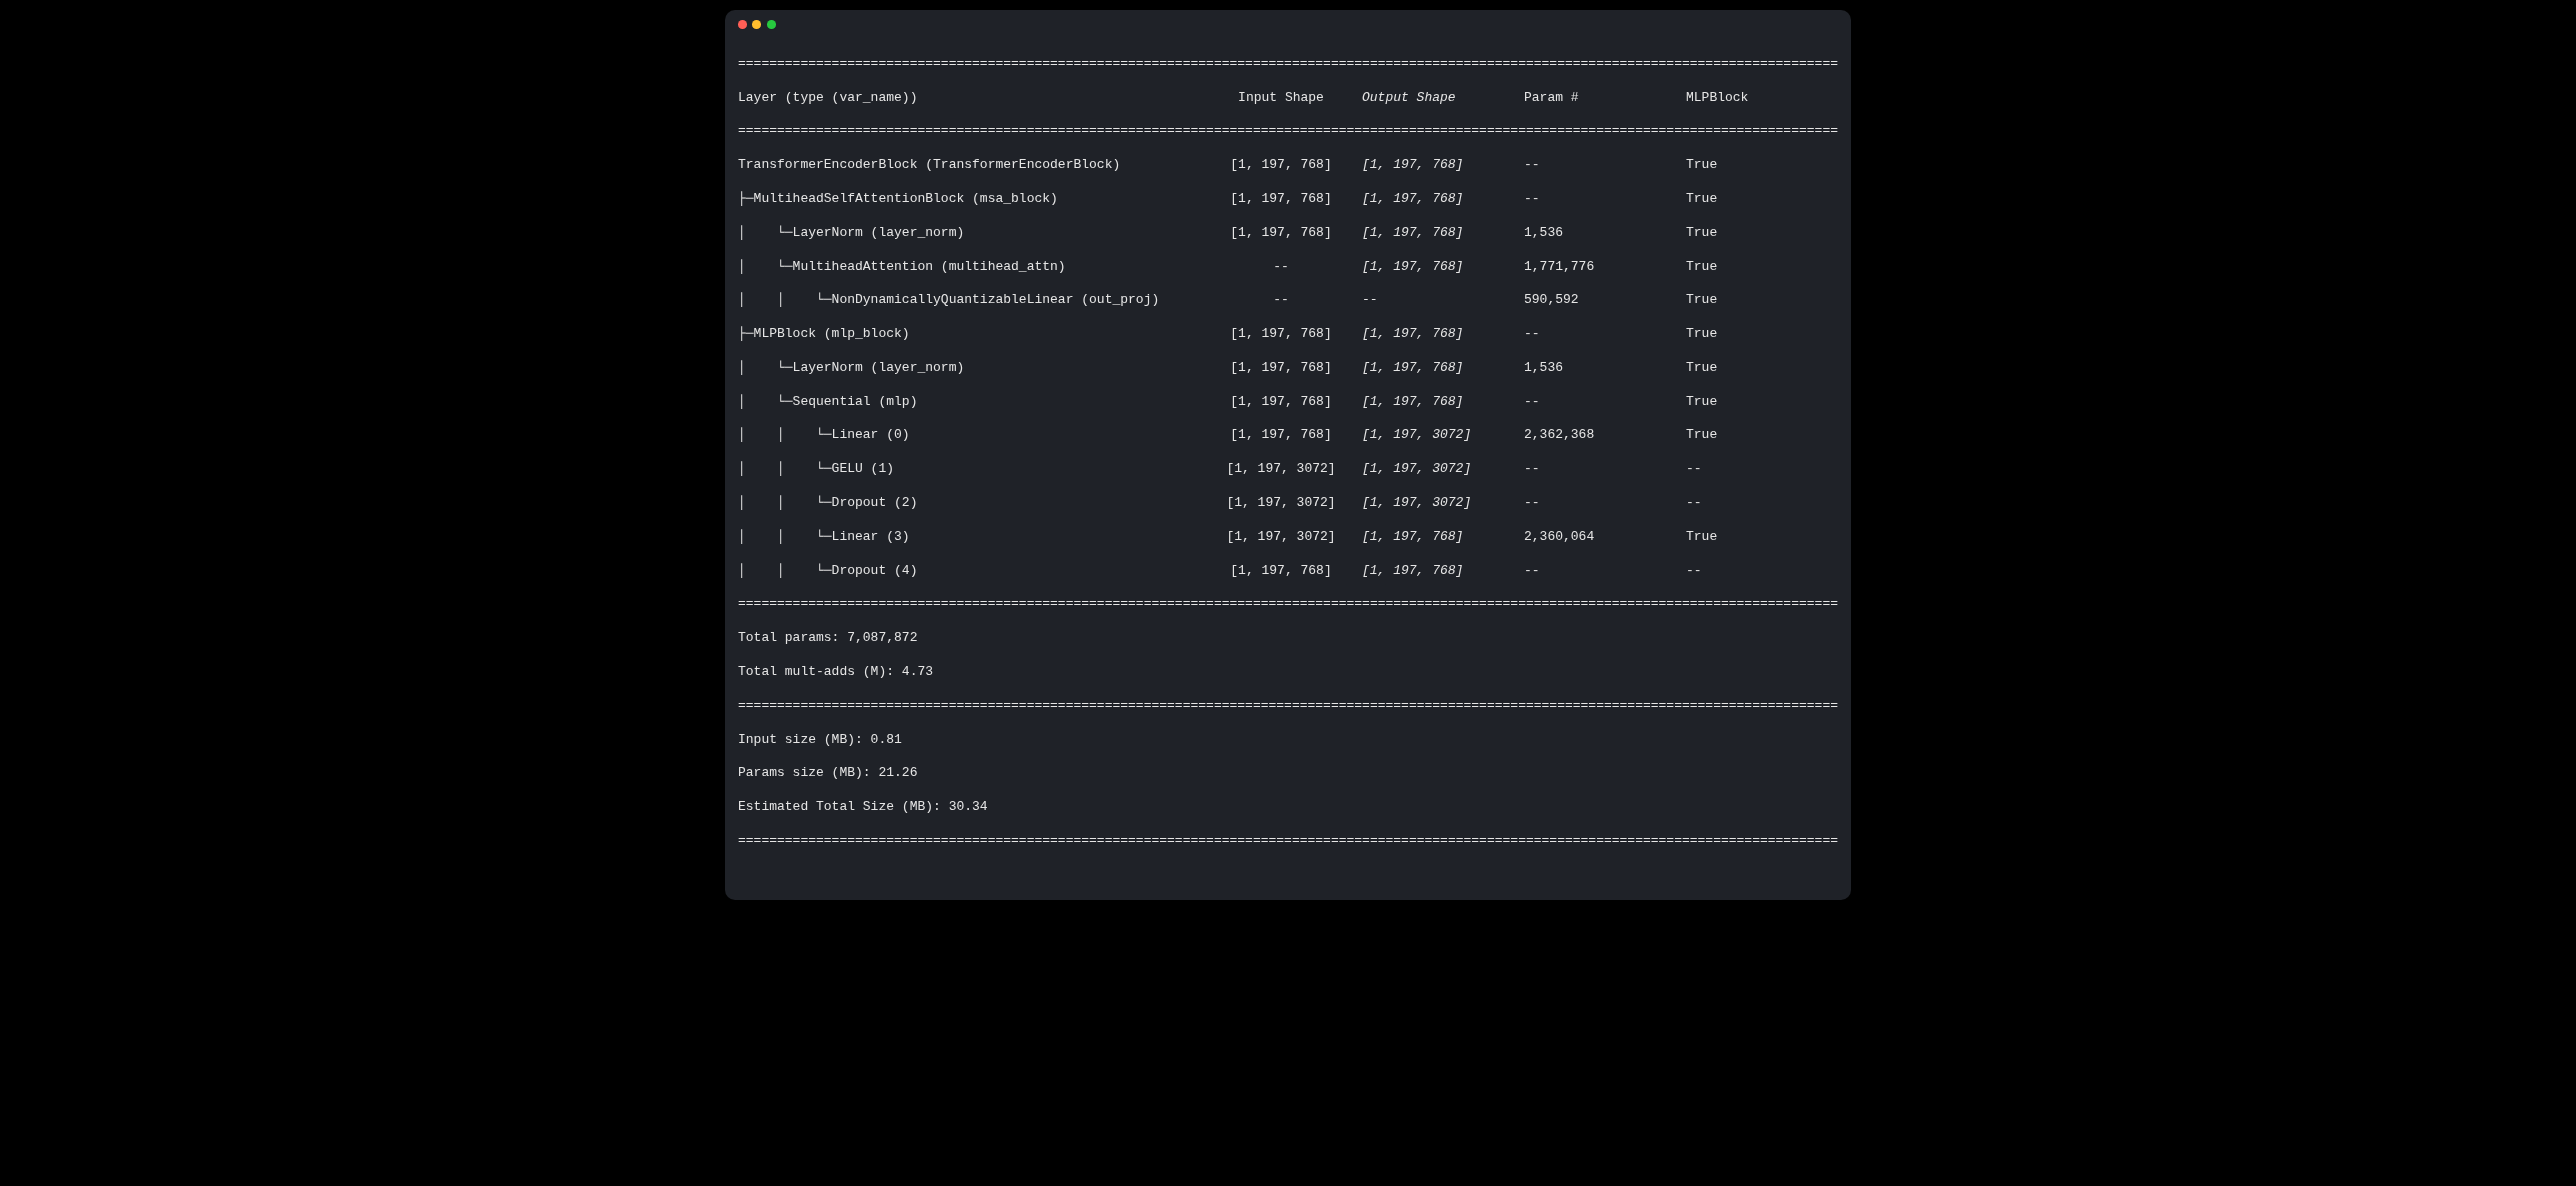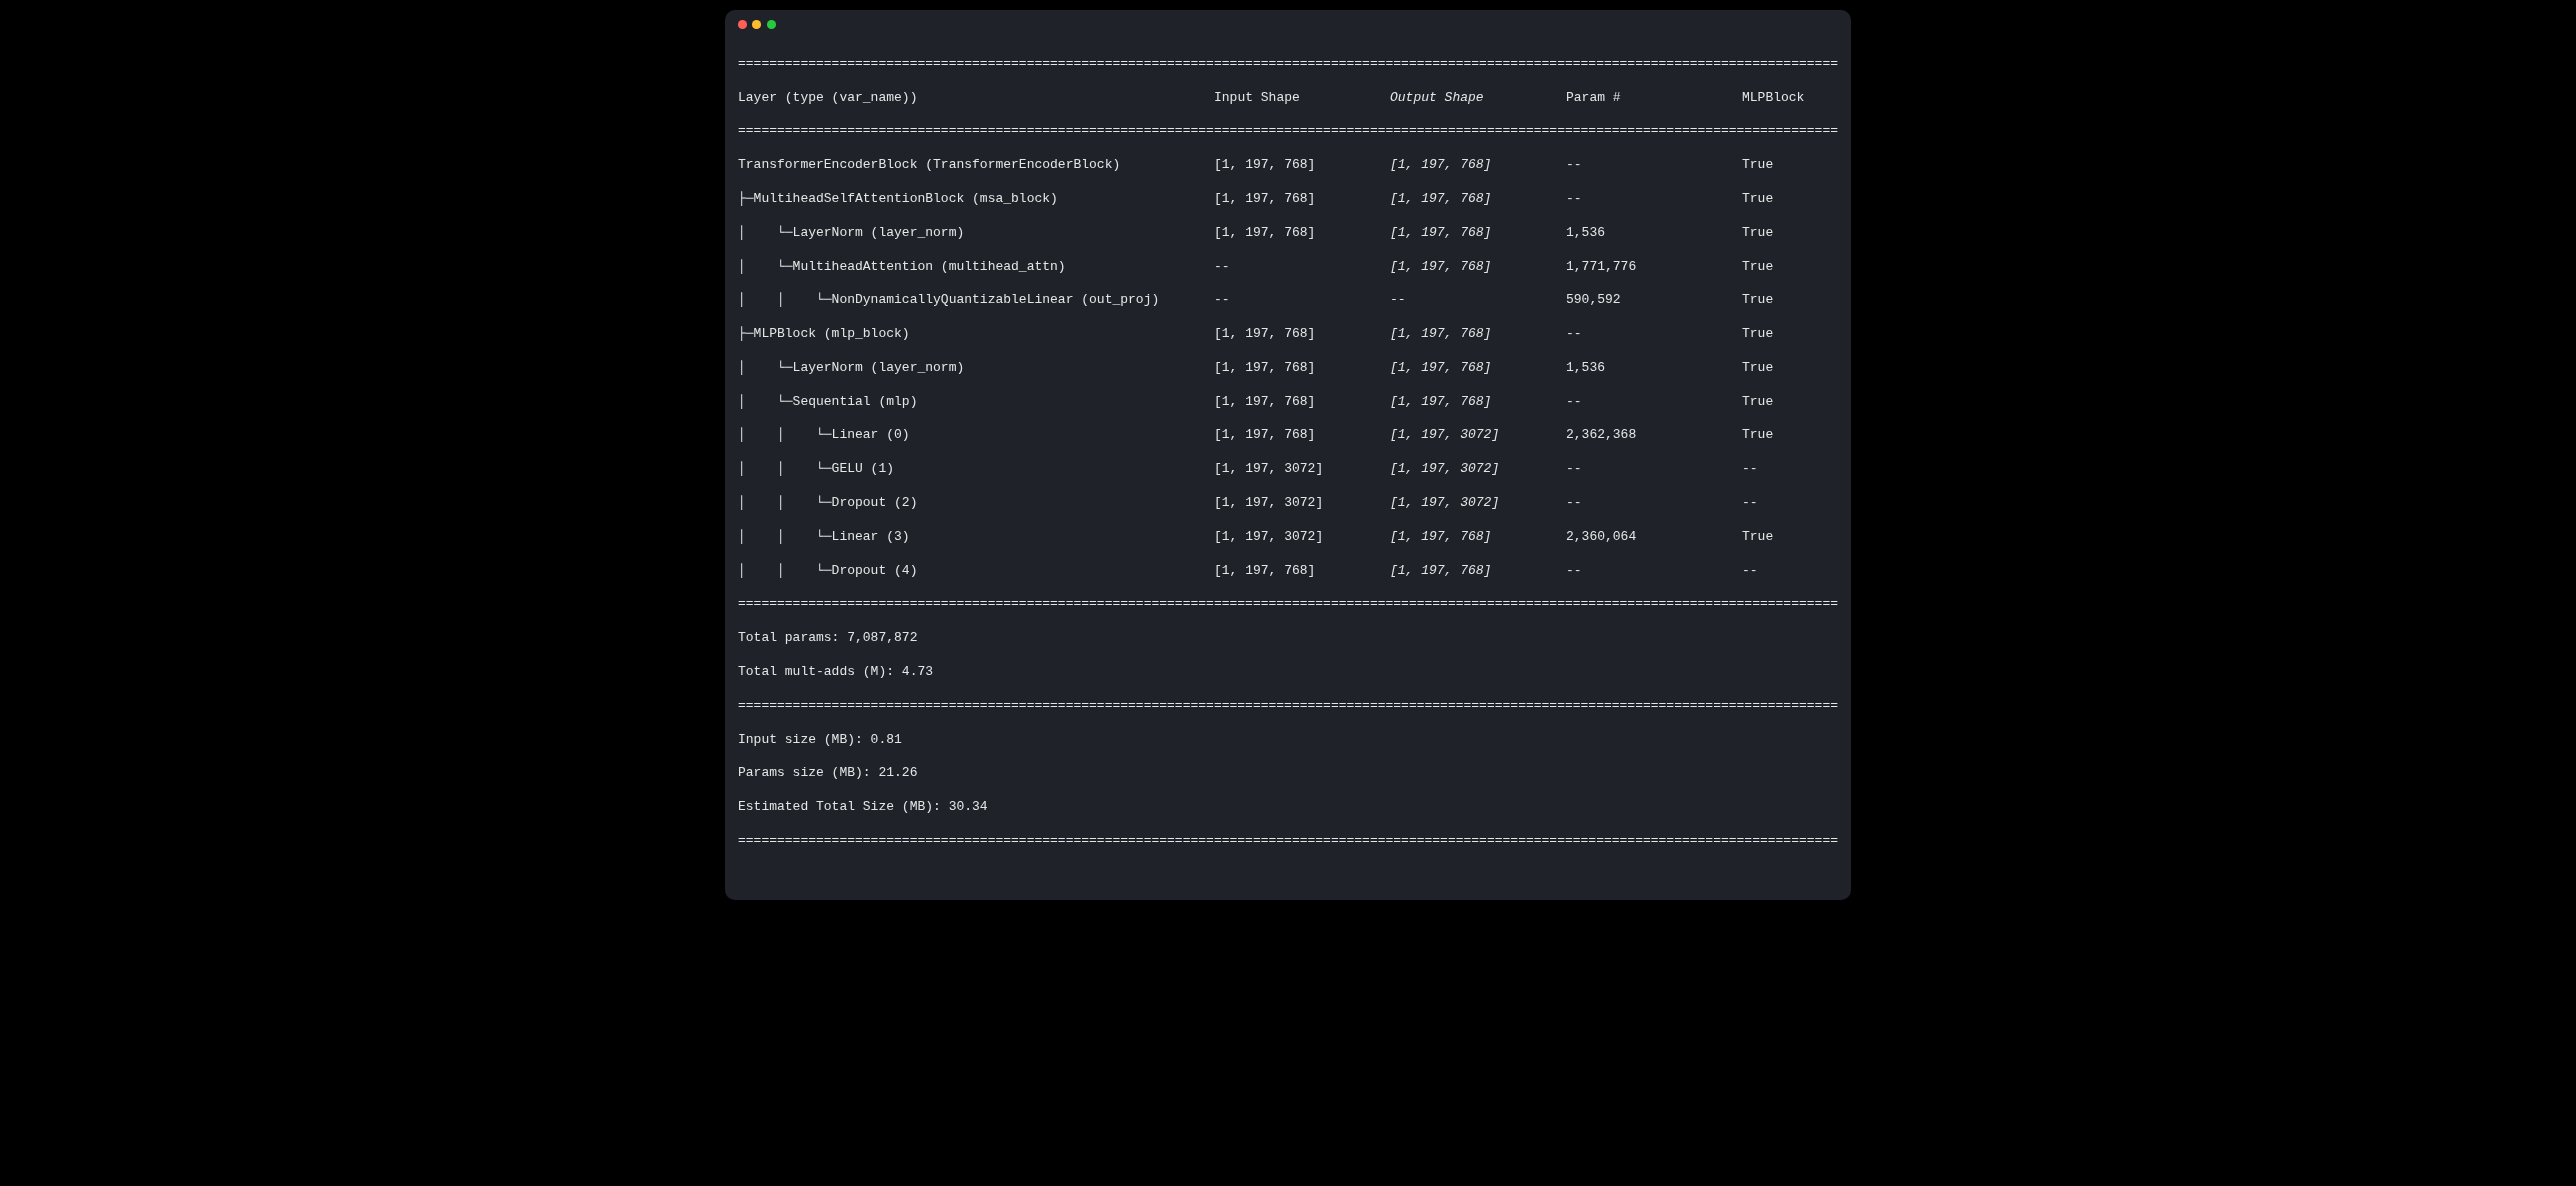--- a/index.html
+++ b/index.html
@@ -24,23 +24,23 @@
   .light{width:8.7px;height:8.7px;border-radius:50%;}
   .red{background:#ff5f56;}
   .yellow{background:#ffbd2e;}
   .green{background:#27c93f;}
   .term{
     padding:0 13px 16px 13px;
     font-size:13px;
     line-height:1.3;
     white-space:pre;
   }
-  .row{display:flex;gap:14px;}
+  .row{display:flex;}
   .c-layer{flex:0 0 462px;overflow:hidden;}
-  .c-in   {flex:0 0 162px;}
+  .c-in   {flex:0 0 162px;text-align:center;}
   .c-out  {flex:0 0 162px;font-style:italic;}
   .c-par  {flex:0 0 162px;}
   .c-tr   {flex:1 1 auto;}
   .rule{letter-spacing:0;overflow:hidden;white-space:nowrap;width:100%;color:#e6e6e6;}
 </style>
 </head>
 <body>
 
 <div class="window">
   <div class="titlebar">

